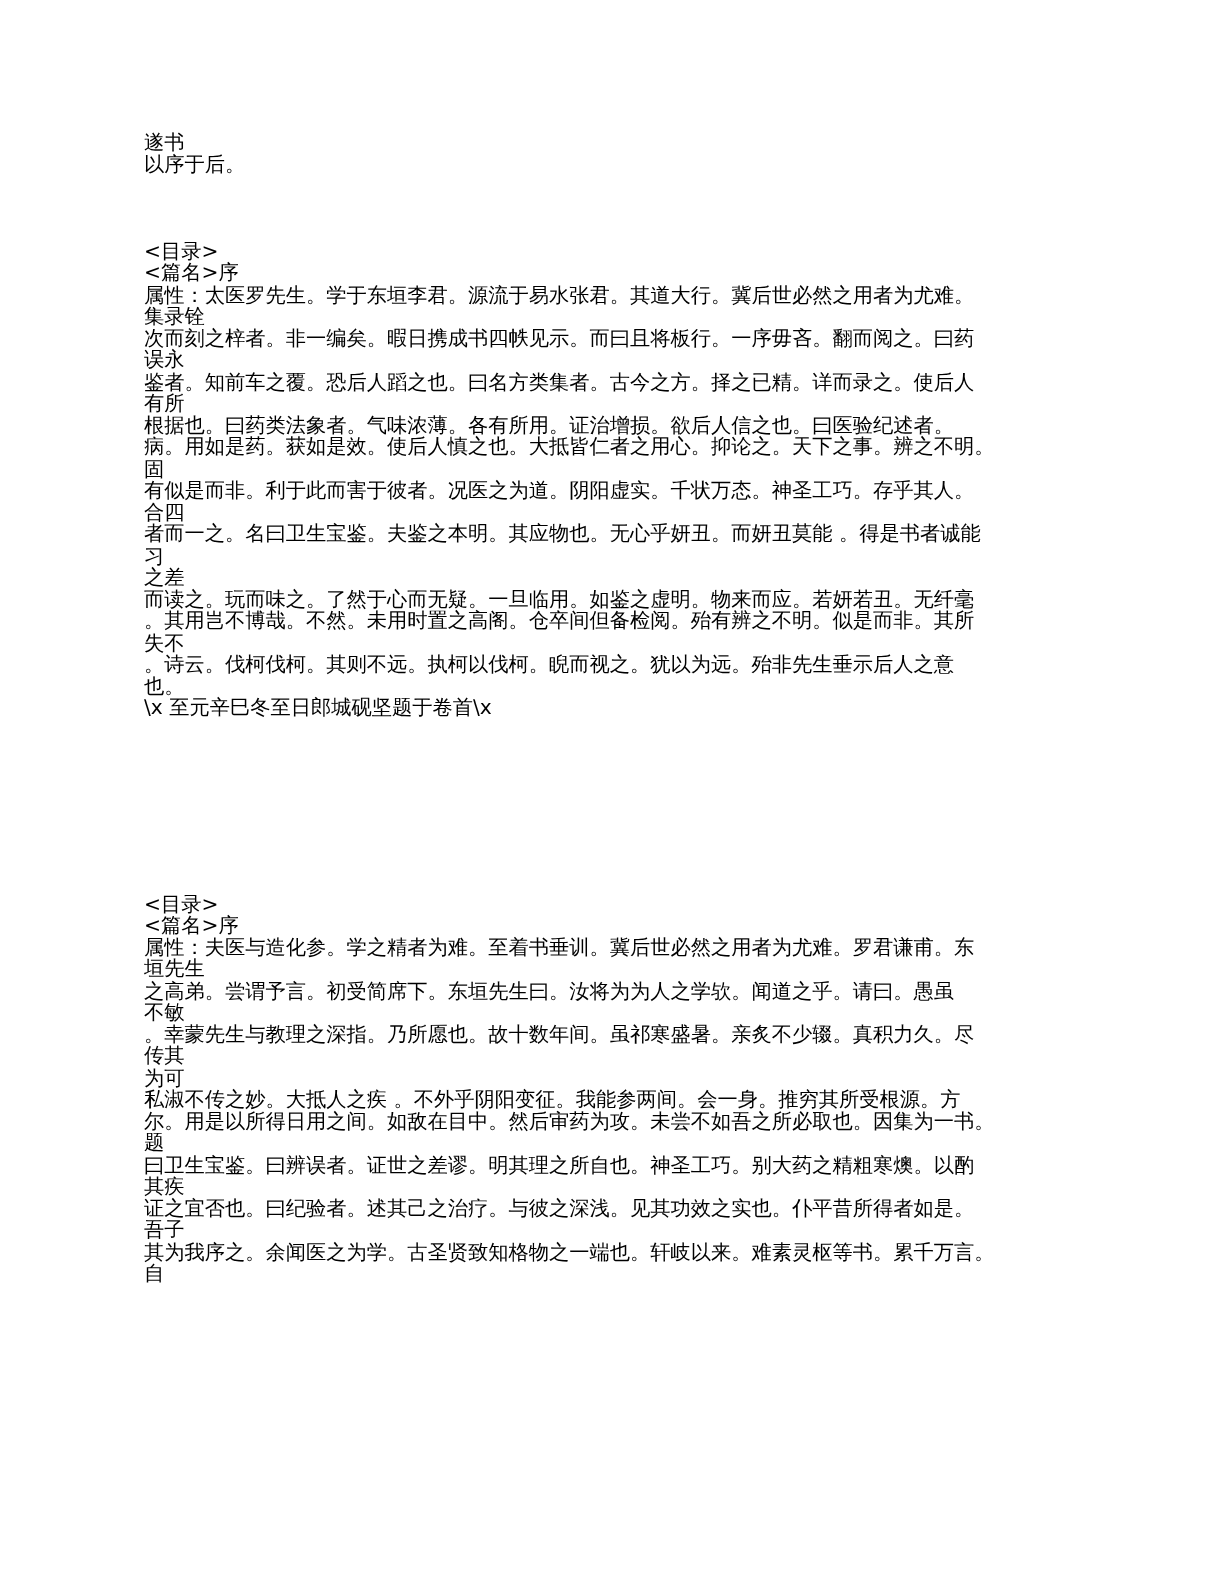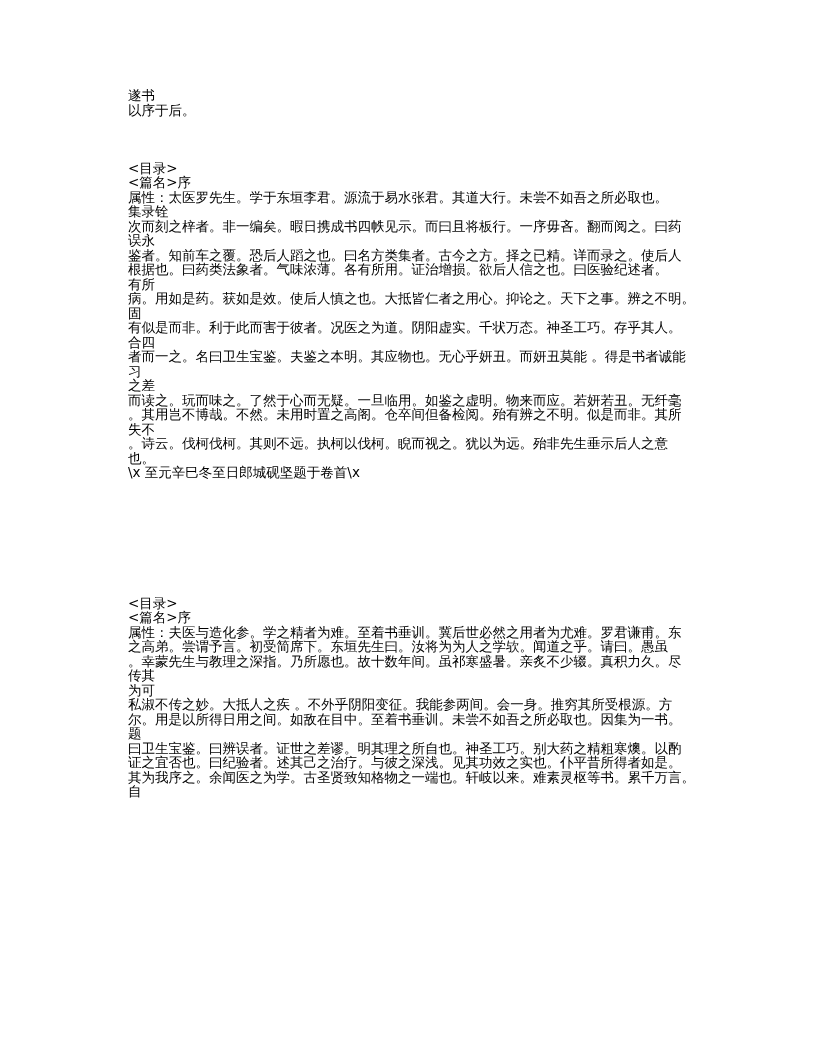--- a/index.html
+++ b/index.html
@@ -16,21 +16,20 @@
   }
   .doc {
     box-sizing: border-box;
     width: 816px;
     height: 1056px;
     padding: 88px 24px 0 96px;
   }
   .text-lines {
     font-size: 13.5px;
     line-height: 14.5px;
-    margin-left: 32px;
   }
   .line {
     white-space: pre;
     min-height: 14.5px;
   }
 </style>
 </head>
 <body>
 
 <main class="doc">
@@ -44,33 +43,33 @@
 
 
       <div class="line"></div>
 
       <div class="line"></div>
 
       <div class="line">&lt;目录&gt;</div>
 
       <div class="line">&lt;篇名&gt;序</div>
 
-      <div class="line">属性：太医罗先生。学于东垣李君。源流于易水张君。其道大行。未尝不如吾之所必取也。</div>
+      <div class="line">属性：太医罗先生。学于东垣李君。源流于易水张君。其道大行。冀后世必然之用者为尤难。</div>
 
       <div class="line">集录铨</div>
 
       <div class="line">次而刻之梓者。非一编矣。暇日携成书四帙见示。而曰且将板行。一序毋吝。翻而阅之。曰药</div>
 
       <div class="line">误永</div>
 
       <div class="line">鉴者。知前车之覆。恐后人蹈之也。曰名方类集者。古今之方。择之已精。详而录之。使后人</div>
 
+      <div class="line">有所</div>
+
       <div class="line">根据也。曰药类法象者。气味浓薄。各有所用。证治增损。欲后人信之也。曰医验纪述者。</div>
-
-      <div class="line">有所</div>
 
 
       <div class="line">病。用如是药。获如是效。使后人慎之也。大抵皆仁者之用心。抑论之。天下之事。辨之不明。</div>
 
       <div class="line">固</div>
 
       <div class="line">有似是而非。利于此而害于彼者。况医之为道。阴阳虚实。千状万态。神圣工巧。存乎其人。</div>
 
       <div class="line">合四</div>
 
@@ -108,39 +107,43 @@
       <div class="line"></div>
 
       <div class="line"></div>
 
       <div class="line">&lt;目录&gt;</div>
 
       <div class="line">&lt;篇名&gt;序</div>
 
       <div class="line">属性：夫医与造化参。学之精者为难。至着书垂训。冀后世必然之用者为尤难。罗君谦甫。东</div>
 
+      <div class="line">垣先生</div>
 
       <div class="line">之高弟。尝谓予言。初受简席下。东垣先生曰。汝将为为人之学欤。闻道之乎。请曰。愚虽</div>
 
+      <div class="line">不敏</div>
 
       <div class="line">。幸蒙先生与教理之深指。乃所愿也。故十数年间。虽祁寒盛暑。亲炙不少辍。真积力久。尽</div>
 
       <div class="line">传其</div>
 
       <div class="line">为可</div>
 
       <div class="line">私淑不传之妙。大抵人之疾 。不外乎阴阳变征。我能参两间。会一身。推穷其所受根源。方</div>
 
-      <div class="line">尔。用是以所得日用之间。如敌在目中。至着书垂训。未尝不如吾之所必取也。因集为一书。</div>
+      <div class="line">尔。用是以所得日用之间。如敌在目中。然后审药为攻。未尝不如吾之所必取也。因集为一书。</div>
 
       <div class="line">题</div>
 
       <div class="line">曰卫生宝鉴。曰辨误者。证世之差谬。明其理之所自也。神圣工巧。别大药之精粗寒燠。以酌</div>
 
+      <div class="line">其疾</div>
 
       <div class="line">证之宜否也。曰纪验者。述其己之治疗。与彼之深浅。见其功效之实也。仆平昔所得者如是。</div>
 
+      <div class="line">吾子</div>
 
       <div class="line">其为我序之。余闻医之为学。古圣贤致知格物之一端也。轩岐以来。难素灵枢等书。累千万言。</div>
 
       <div class="line">自</div>
     </div>
 </main>
 
 </body></html>

